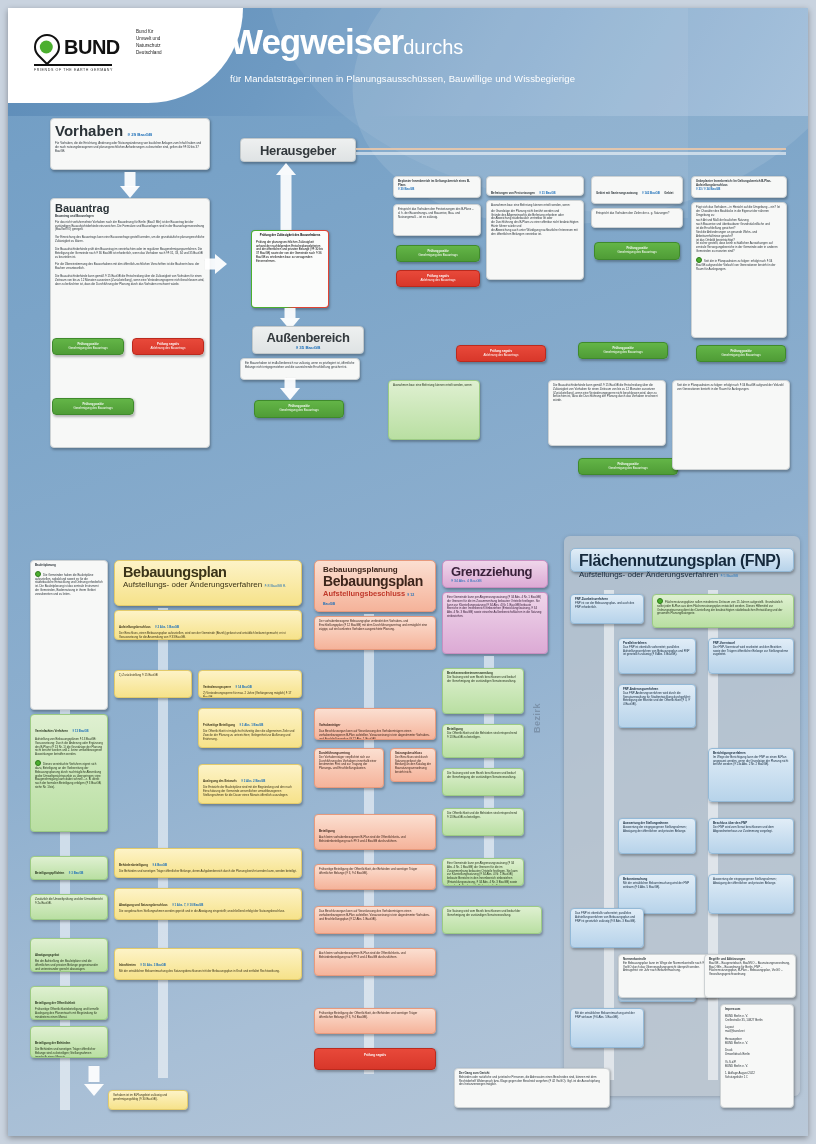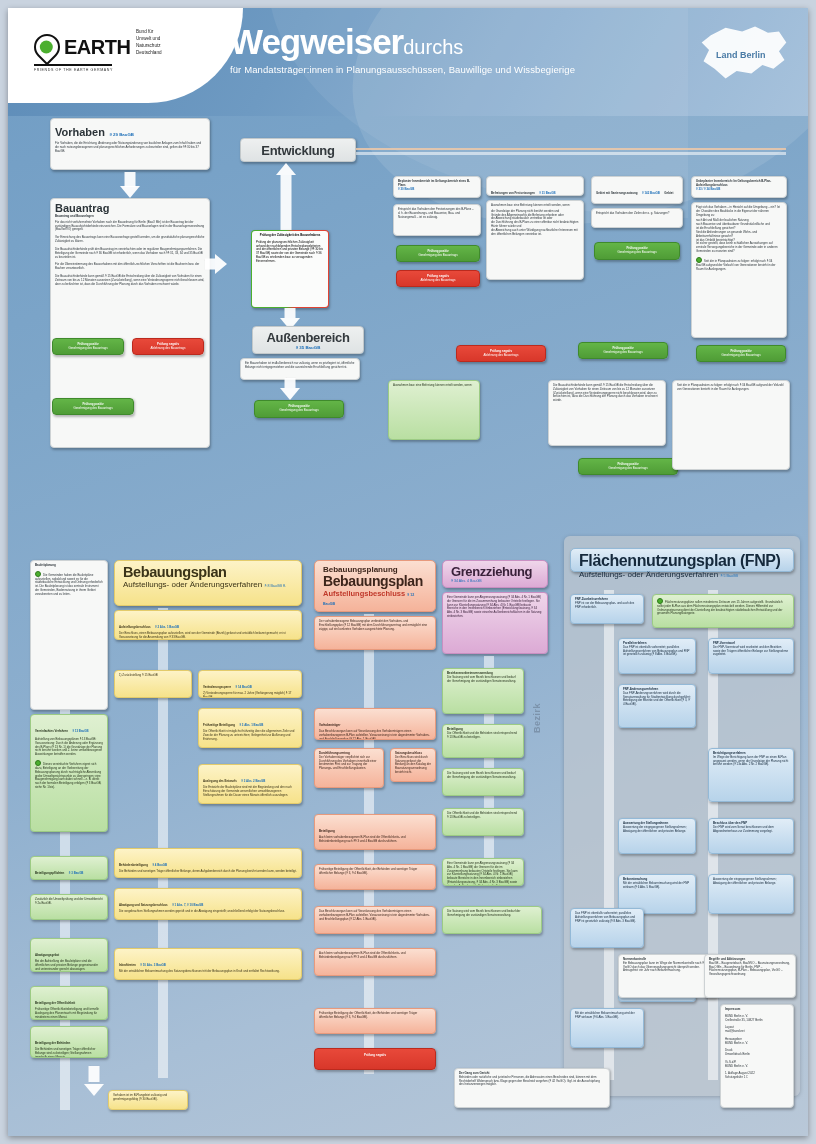--- a/index.html
+++ b/index.html
@@ -36,21 +36,21 @@
   .bund-mark::after { content:""; position:absolute; left:4px; top:4px; width:13px; height:13px;
     background:#4caf2f; border-radius:50%; }
   .bund-word { font-weight:bold; font-size:20px; letter-spacing:-0.5px; color:#111; }
   .bund-rule { position:absolute; left:26px; top:56px; width:78px; height:2px; background:#111; }
   .bund-sub { position:absolute; left:26px; top:60px; font-size:3.6px; color:#333; letter-spacing:.6px; }
   .bund-claim { position:absolute; left:128px; top:20px; font-size:4.6px; line-height:1.55; color:#222; }
   .title-wrap { position:absolute; left:222px; top:16px; color:#fff; }
   .t1 { font-size:35px; font-weight:bold; letter-spacing:-1px; line-height:1; }
   .t1 .small { font-size:20px; font-weight:normal; letter-spacing:0; }
   .t2 { font-size:21px; font-weight:bold; letter-spacing:-.4px; margin-top:3px; line-height:1.05; }
-  .t3 { font-size:9.5px; margin-top:5px; letter-spacing:.1px; }
+  .t3 { font-size:9.5px; margin-top:14px; letter-spacing:.1px; }
   .berlin { position:absolute; right:18px; top:16px; width:92px; height:62px; }
   .berlin-shape { width:92px; height:62px; background:#fff; opacity:.92;
      clip-path:polygon(14% 18%,30% 6%,48% 12%,62% 4%,76% 14%,88% 12%,96% 30%,88% 44%,94% 58%,82% 72%,70% 66%,58% 80%,42% 76%,30% 88%,18% 72%,6% 60%,12% 42%,4% 30%); }
   .berlin-label { position:absolute; left:18px; top:26px; font-size:9px; color:#4a7ba6; font-weight:bold; }
 
   
   .box { position:absolute; border-radius:4px; padding:3px 4px;
     box-shadow:1px 1.5px 2.5px rgba(0,0,0,.28); overflow:hidden; }
   .box .bt { font-weight:bold; display:block; }
   .box .bb { display:block; }
@@ -98,45 +98,41 @@
 
 <div class="poster">
 
   <div class="header">
     <div class="swoosh"></div>
     <div class="swoosh2"></div>
 
     <div class="logo-plate">
       <div class="bund-logo">
         <span class="bund-mark"></span>
-        <span class="bund-word">EARTH</span>
+        <span class="bund-word">BUND</span>
       </div>
       <div class="bund-rule"></div>
       <div class="bund-sub">FRIENDS OF THE EARTH GERMANY</div>
       <div class="bund-claim" style="white-space:pre-line">Bund für
 Umwelt und
 Naturschutz
 Deutschland</div>
     </div>
 
     <div class="title-wrap">
       <div class="t1">
         <span>Wegweiser</span><span class="small">durchs</span>
       </div>
       <div class="t3">für Mandatsträger:innen in Planungsausschüssen, Bauwillige und Wissbegierige</div>
     </div>
 
-    <div class="berlin">
-      <div class="berlin-shape"></div>
-      <div class="berlin-label">Land Berlin</div>
-    </div>
   </div>
 
   <div class="box wbox" style="left:42px;top:110px;width:160px;height:52px;">
-    <div style="font-size:11px;font-weight:bold;color:#2b3338;display:inline-block;">Vorhaben</div>
+    <div style="font-size:15px;font-weight:bold;color:#2b3338;display:inline-block;">Vorhaben</div>
     <span class="ref" style="font-size:4.4px;font-weight:bold;">§ 29 BauGB</span>
     <div class="tiny" style="margin-top:2px;">Für Vorhaben, die die Errichtung, Änderung oder Nutzungsänderung von baulichen Anlagen zum Inhalt haben und die nach nutzungsbezogenen und planungsrechtlichen Anforderungen zu beurteilen sind, gelten die §§ 30 bis 37 BauGB.</div>
   </div>
   <div class="arrow" style="left:102px;top:164px;width:40px;height:26px;">
     <div class="shaft" style="top:0;height:15px;"></div>
       <div class="head"></div>
   </div>
 
   <div class="box wbox" style="left:42px;top:190px;width:160px;height:250px;">
     <div style="font-size:11px;font-weight:bold;color:#2b3338;">Bauantrag</div>
@@ -155,21 +151,21 @@
   <div class="box rbox tiny" style="left:124px;top:330px;width:72px;height:17px;padding-top:4px;">
     <span class="bt">Prüfung negativ</span>
     <span class="bb">Ablehnung des Bauantrags</span>
   </div>
   <div class="box gbox tiny" style="left:44px;top:390px;width:82px;height:17px;padding-top:4px;">
     <span class="bt">Prüfung positiv</span>
     <span class="bb">Genehmigung des Bauantrags</span>
   </div>
 
   <div class="box greybar" style="left:232px;top:130px;width:116px;height:24px;text-align:center;padding-top:4px;">
-    <div style="font-size:13px;font-weight:bold;letter-spacing:-.3px;">Entwicklung</div>
+    <div style="font-size:13px;font-weight:bold;letter-spacing:-.3px;">Herausgeber</div>
   </div>
 
   <div class="arrow" style="left:258px;top:155px;width:40px;height:70px;transform:rotate(180deg);">
     <div class="shaft" style="top:0;height:58px;"></div>
       <div class="head"></div>
   </div>
 
   <div class="box" style="left:243px;top:222px;width:78px;height:78px;background:#fbfcfb;border:1.6px solid transparent;
        background-image:linear-gradient(#fbfcfb,#fbfcfb),linear-gradient(90deg,#4caf2f 0%,#4caf2f 45%,#e04434 55%,#e04434 100%);
        background-origin:border-box;background-clip:padding-box,border-box;">

